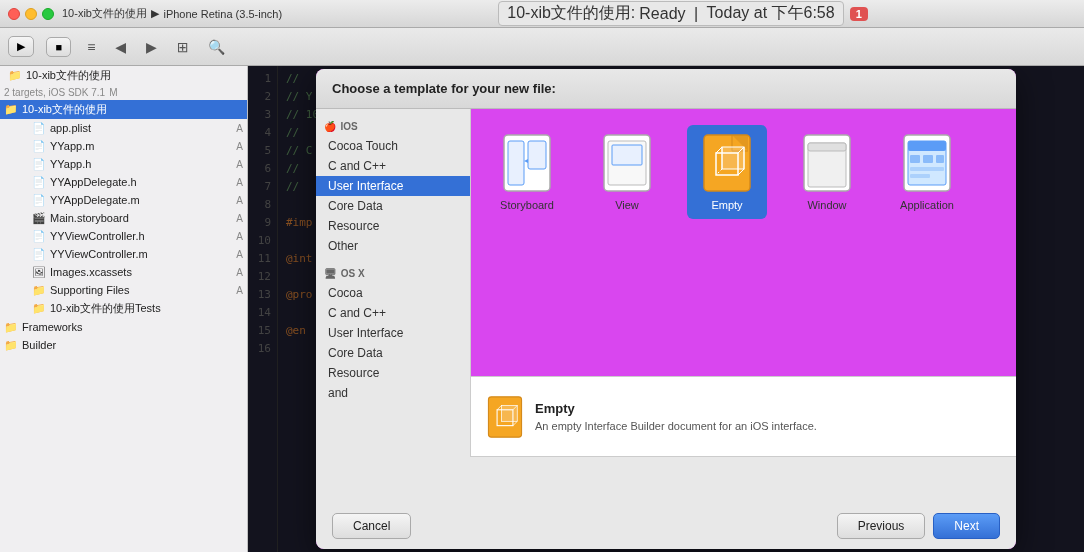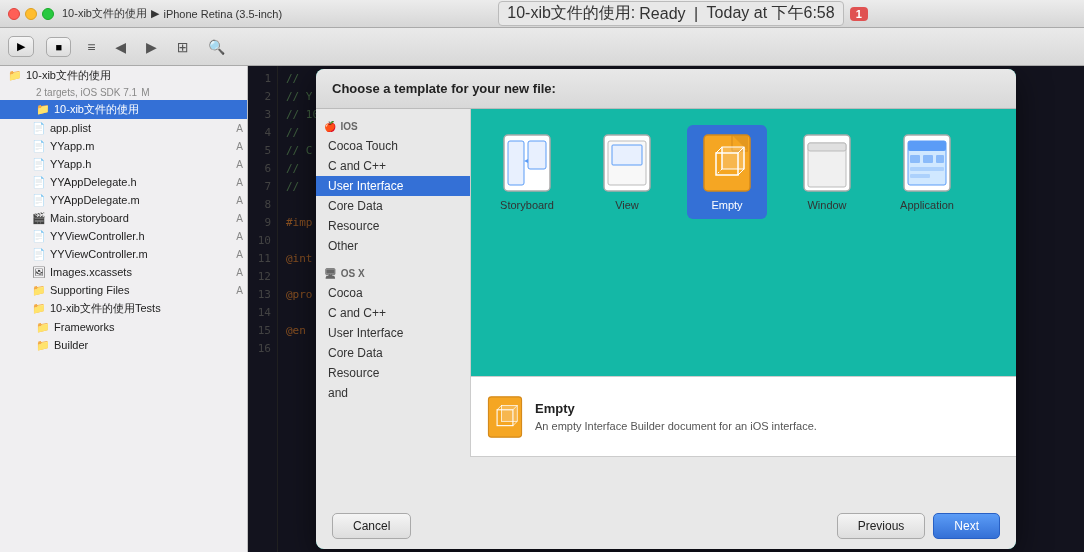--- a/index.html
+++ b/index.html
@@ -128,21 +128,21 @@
       flex-shrink: 0;
       display: flex;
       align-items: center;
       justify-content: center;
     }
     .sidebar-item .item-label { flex: 1; }
     .sidebar-item .badge {
       font-size: 10px;
       color: #888;
     }
-    .indent1 { padding-left: 36px; }
+    .indent1 { padding-left: 4px; }
     .indent2 { padding-left: 32px; }
 
     
     .editor-area {
       flex: 1;
       background: #1e1e2e;
       overflow: hidden;
       position: relative;
     }
     .line-numbers {
@@ -185,21 +185,21 @@
     .modal-overlay {
       position: absolute;
       top: 0; left: 0; right: 0; bottom: 0;
       background: rgba(0,0,0,0.35);
       display: flex;
       align-items: center;
       justify-content: center;
       z-index: 10;
     }
     .modal {
-      background: #14b8a6;
+      background: #d946ef;
       border-radius: 8px;
       box-shadow: 0 8px 32px rgba(0,0,0,0.5);
       width: 700px;
       min-height: 480px;
       display: flex;
       flex-direction: column;
       overflow: hidden;
     }
     .modal-header {
       background: linear-gradient(to bottom, #e8e8e8, #d8d8d8);

